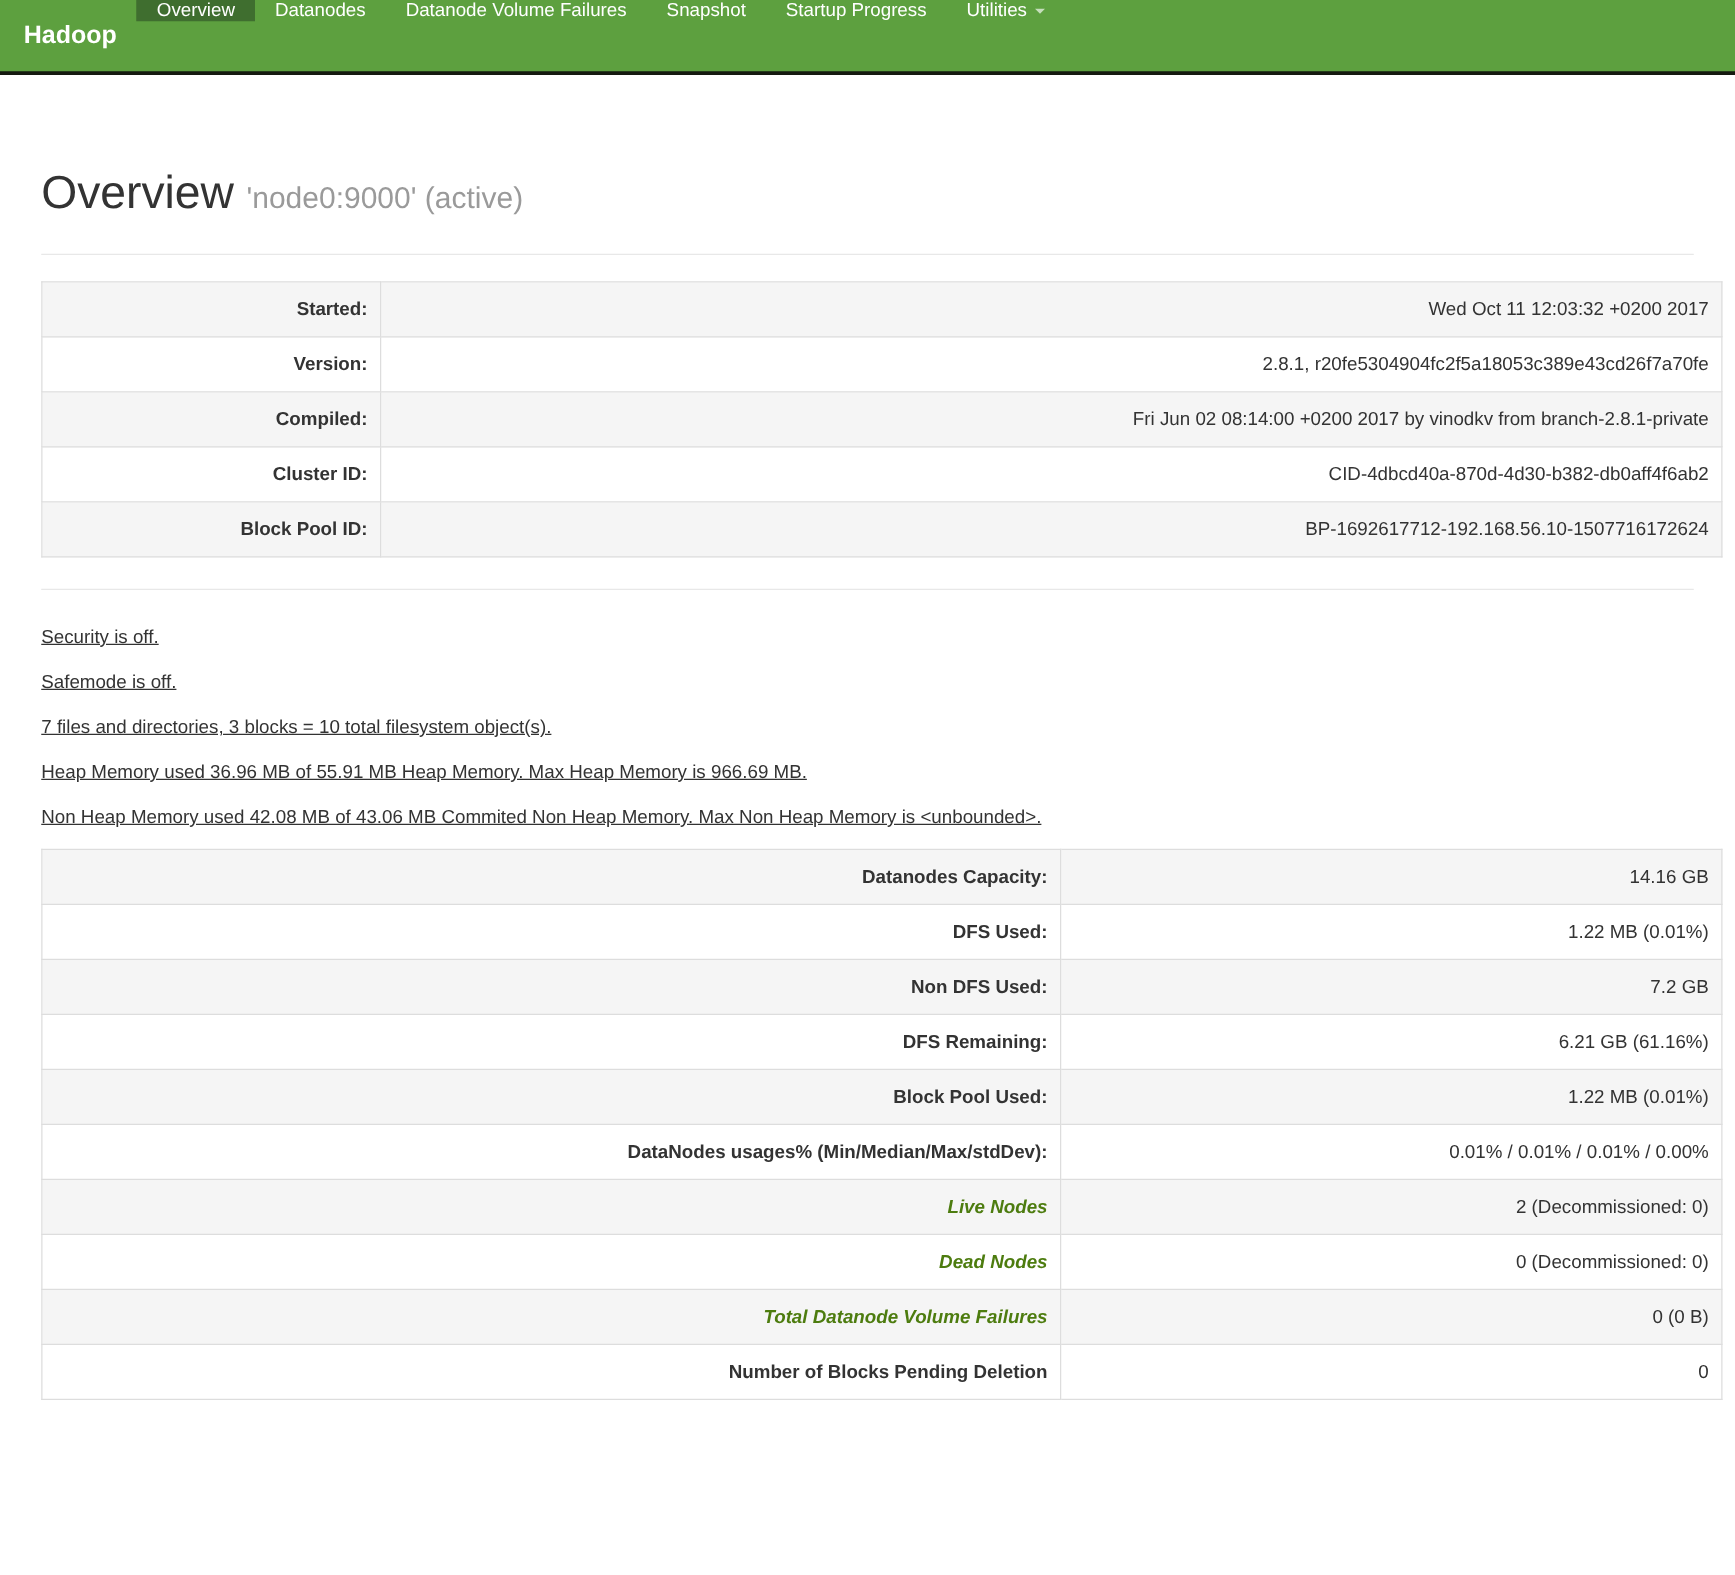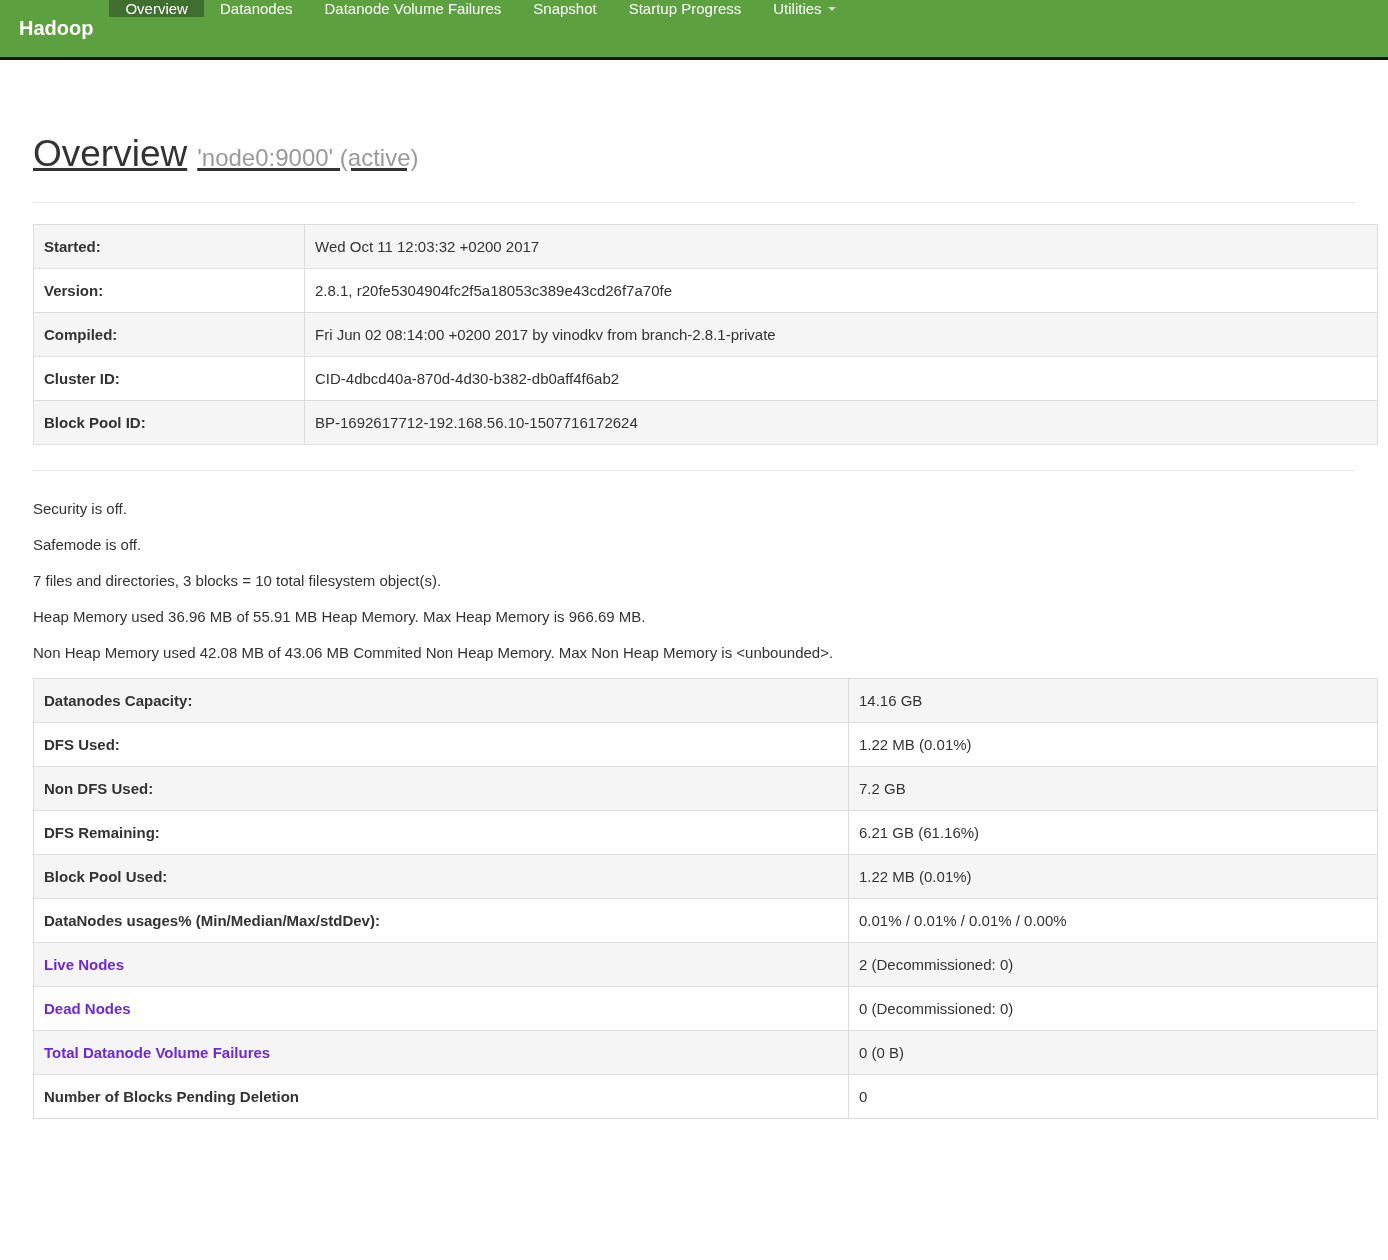--- a/index.html
+++ b/index.html
@@ -51,21 +51,21 @@
   }
   
   .content { padding: 0 11px 0 33px; }
   h1.section-title {
     font-size: 37px;
     font-weight: 500;
     line-height: 42px;
     margin: 0;
     color: #333;
   }
-  h1.title-overview { margin-top: 73px; text-decoration: underline; }
+  h1.title-overview { margin-top: 73px; }
   h1.title-summary  { margin-top: 49px; }
   .subtitle {
     font-size: 24px;
     font-weight: 400;
     color: #9a9a9a;
     margin-left: 10px;
   }
   hr.sep {
     border: 0;
     border-top: 1px solid #e8e8e8;
@@ -78,39 +78,41 @@
     border-collapse: collapse;
     width: 100%;
     font-size: 15px;
   }
   table.info-top { margin-top: 21px; }
   table.info-summary { margin-top: 13px; }
   table.info th, table.info td {
     border: 1px solid #ddd;
     padding: 11px 10px;
     line-height: 21px;
-    text-align: left;
+    text-align: right;
     vertical-align: middle;
     font-weight: normal;
   }
   table.info th { font-weight: bold; color: #333; }
   table.info-top th { width: 250px; }
   table.info-summary th { width: 794px; }
   table.info tbody tr:nth-child(odd) { background: #f5f5f5; }
   a.cell-link {
-    color: #6d28d9;
+    color: #4d7c0f;
     text-decoration: none;
     font-weight: bold;
     cursor: pointer;
+    font-style: italic;
   }
   
   .summary-paras { margin-top: 27px; }
   .summary-paras p {
     margin: 0 0 15px 0;
     line-height: 21px;
+    text-decoration: underline;
   }
 </style>
 </head>
 <body>
 
 <nav class="navbar">
   <a class="navbar-brand">Hadoop</a>
   <ul class="nav-list">
     <li>
         <a class="nav-item active">Overview</a>

